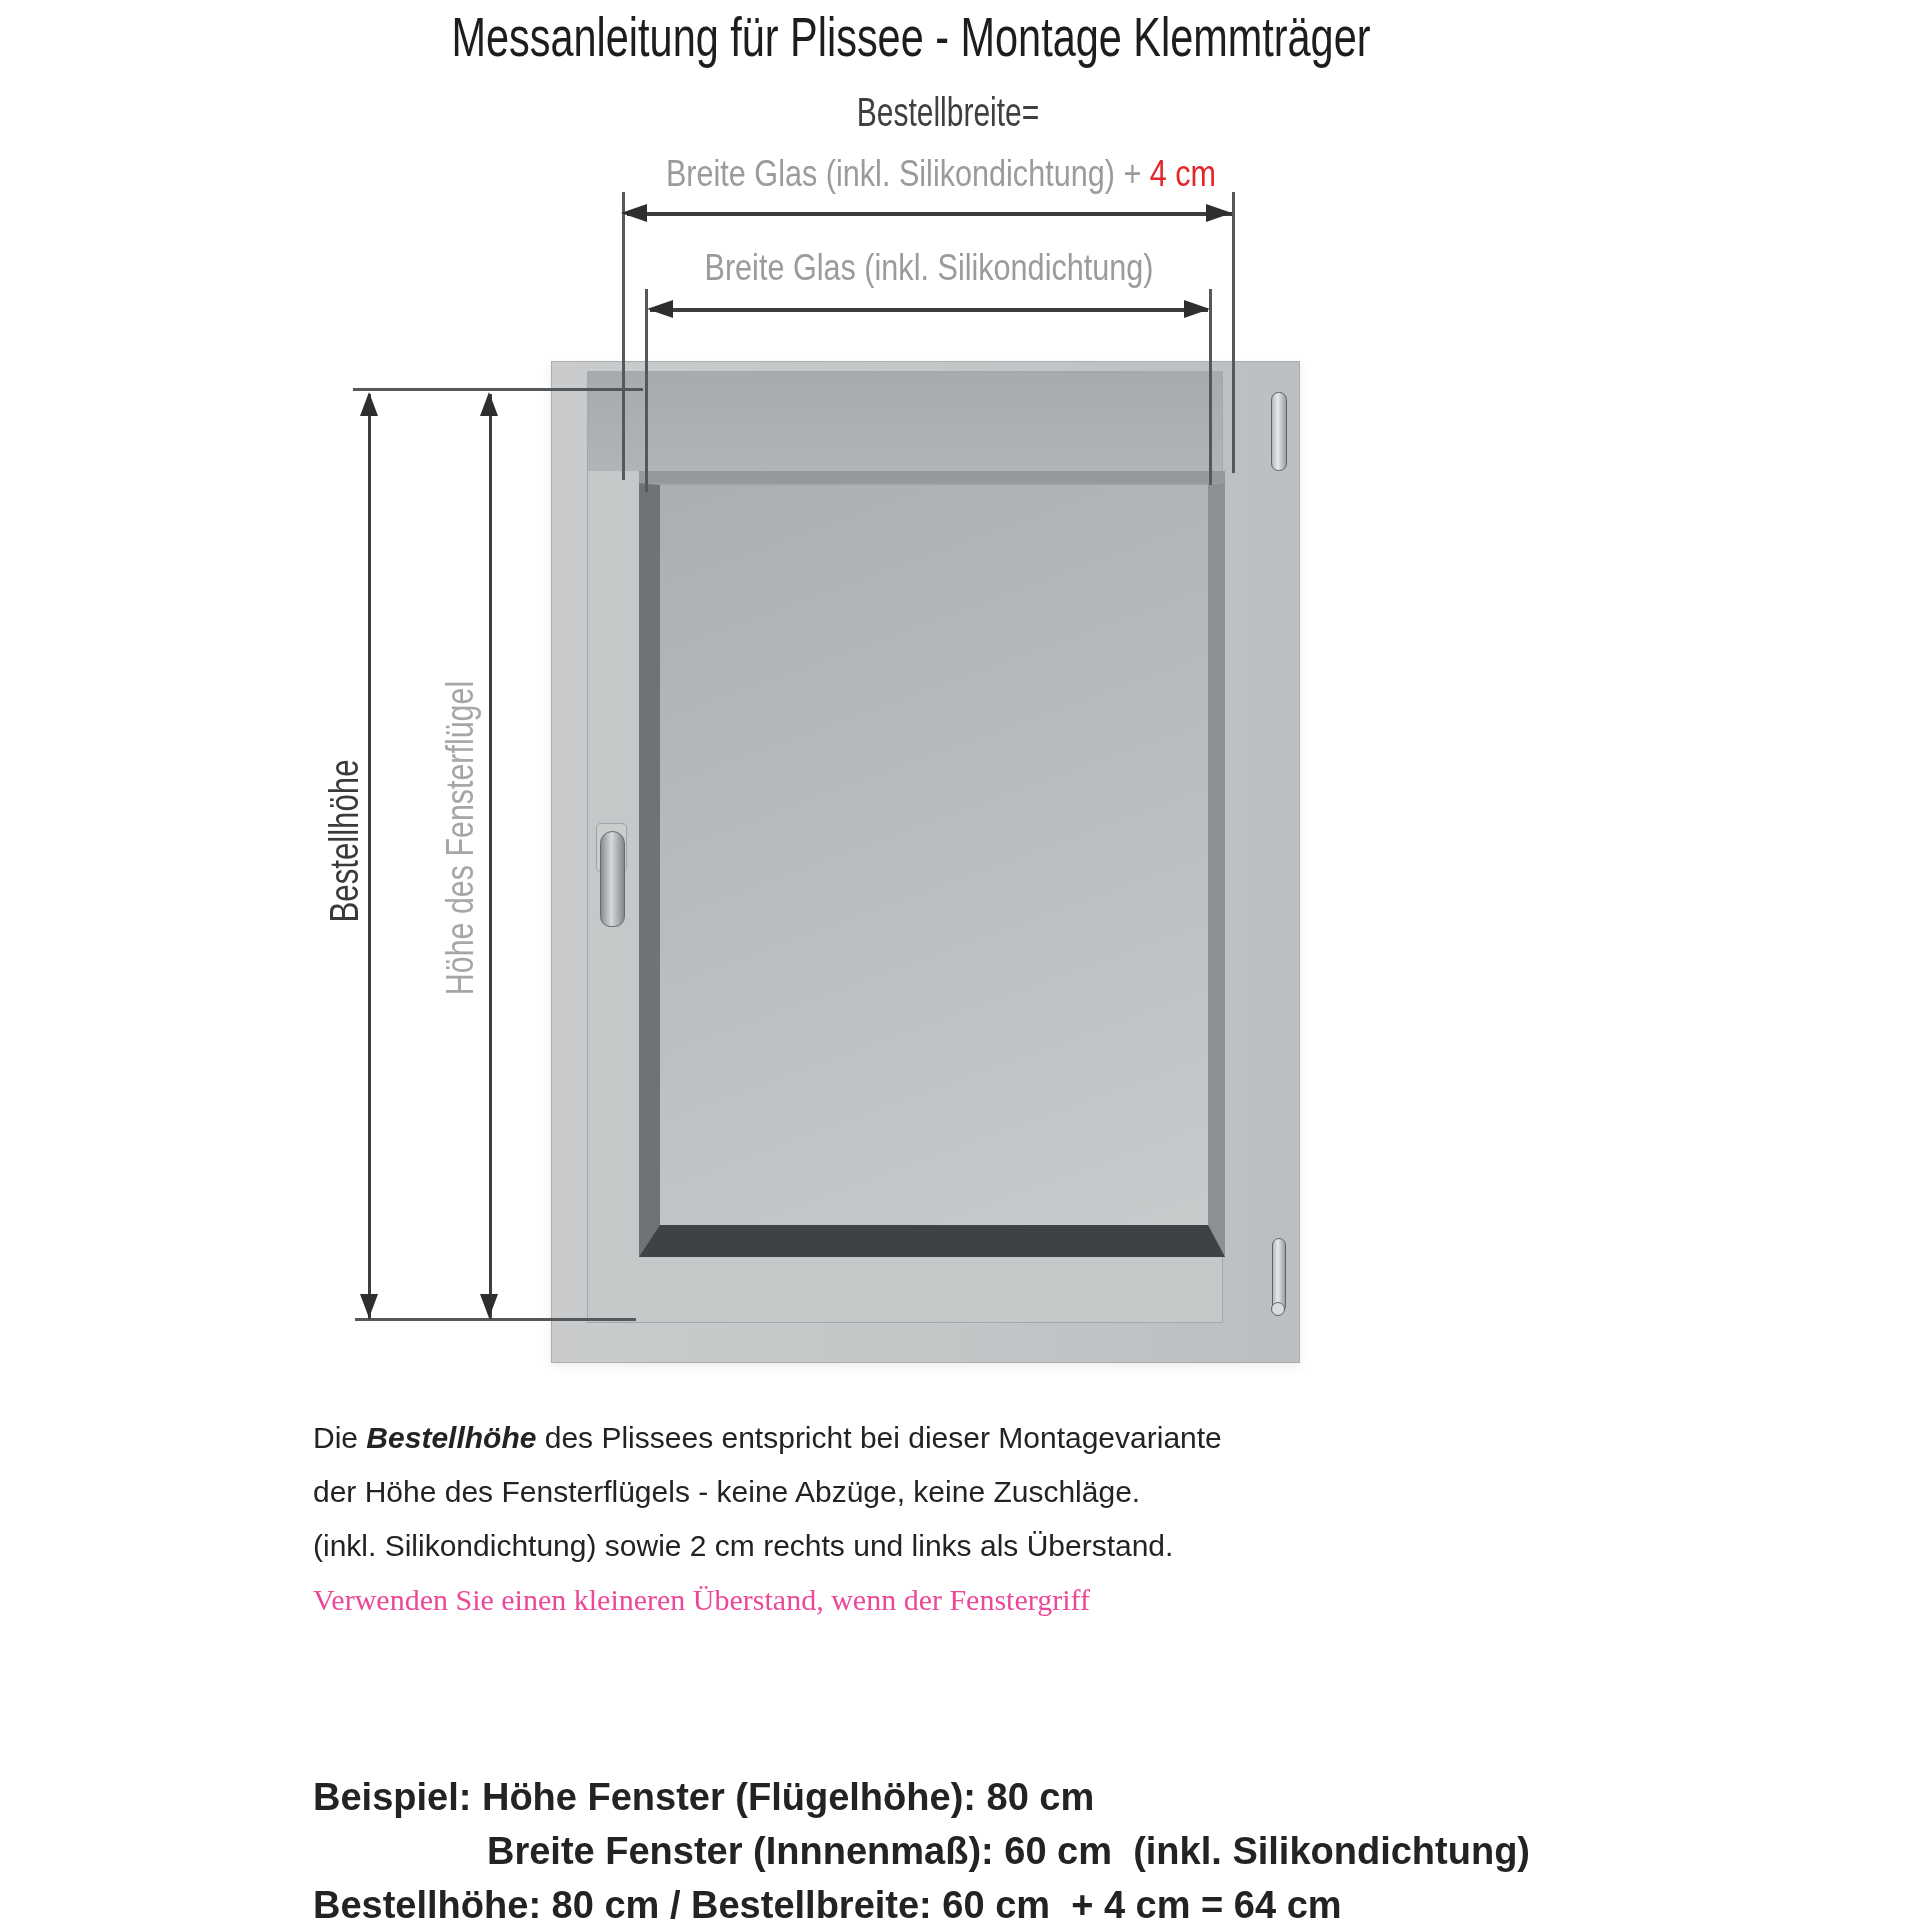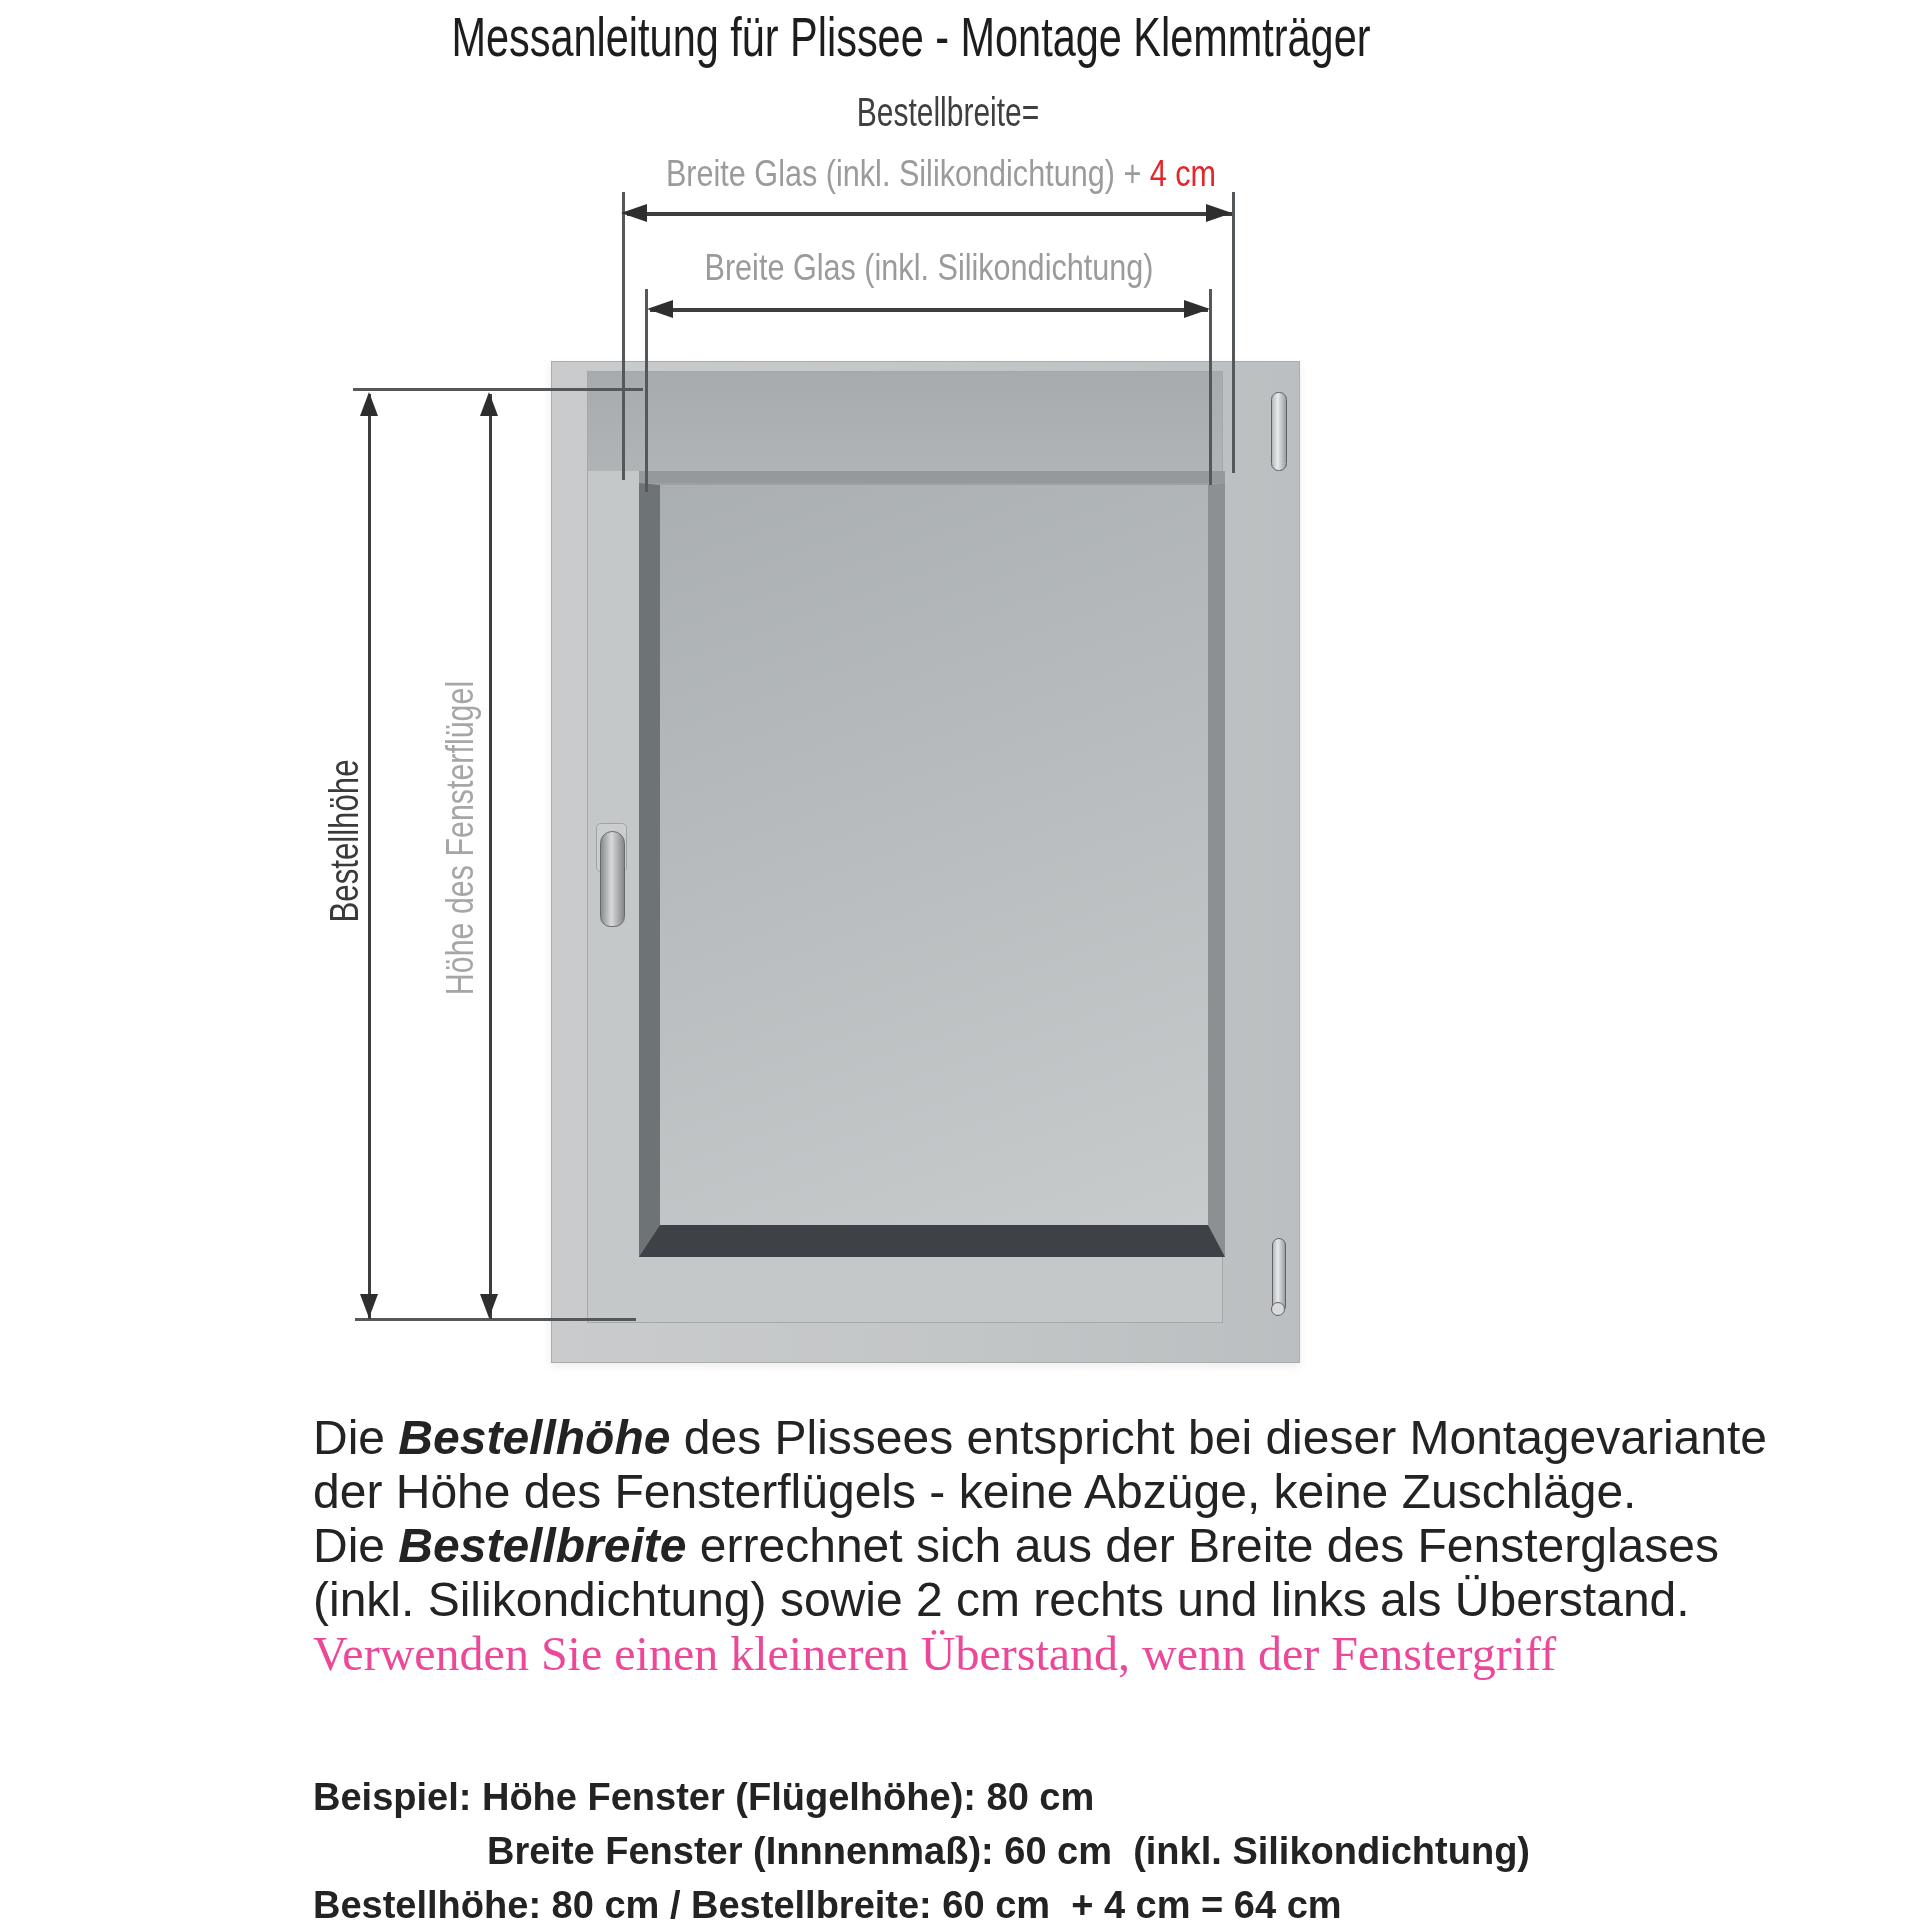--- a/index.html
+++ b/index.html
@@ -83,21 +83,21 @@
   }
   .hinge-top{left:719px;top:30px;width:16px;height:79px;}
   .hinge-bottom{left:720px;top:876px;width:14px;height:75px;}
   .hinge-pin{
     position:absolute;left:-1.9px;bottom:-3.8px;width:14px;height:14px;border-radius:50%;
     border:1.9px solid #5f6365;background:#d9dadb;box-sizing:border-box;
   }
 
   
   .expl{
-    position:absolute;left:313px;top:1411px;font-size:48px;line-height:54px;color:#232323;
+    position:absolute;left:313px;top:1411px;font-size:30px;line-height:54px;color:#232323;
   }
   .expl div{white-space:pre;}
   .expl .em{font-weight:bold;font-style:italic;}
   .expl .redline{color:#ec4899;font-family:Liberation Serif, serif;}
   .example{
     position:absolute;left:313px;top:1770px;font-size:38px;line-height:54px;color:#232323;
   }
   .example div{white-space:pre;font-weight:bold;}
   .example .indent{padding-left:174px;}
 </style>
@@ -148,21 +148,20 @@
   <div class="vline2" style="left:489px;top:394px;height:925px;"></div>
   <div class="ah ah-up" style="left:480px;top:392px;"></div>
   <div class="ah ah-down" style="left:480px;top:1294px;"></div>
 
   <div class="vlabel-dark">Bestellhöhe</div>
   <div class="vlabel-gray">Höhe des Fensterflügel</div>
 
   <div class="expl">
     <div><span>Die </span><span class="em">Bestellhöhe</span><span> des Plissees entspricht bei dieser Montagevariante</span></div>
     <div>der Höhe des Fensterflügels - keine Abzüge, keine Zuschläge.</div>
-    <div><span>Die </span><span class="em">Bestellbreite</span><span> errechnet sich aus der Breite des Fensterglases</span></div>
     <div>(inkl. Silikondichtung) sowie 2 cm rechts und links als Überstand.</div>
     <div class="redline">Verwenden Sie einen kleineren Überstand, wenn der Fenstergriff</div>
   </div>
 
   <div class="example">
     <div>Beispiel: Höhe Fenster (Flügelhöhe): 80 cm</div>
     <div class="indent">Breite Fenster (Innnenmaß): 60 cm  (inkl. Silikondichtung)</div>
     <div>Bestellhöhe: 80 cm / Bestellbreite: 60 cm  + 4 cm = 64 cm</div>
   </div>
 

